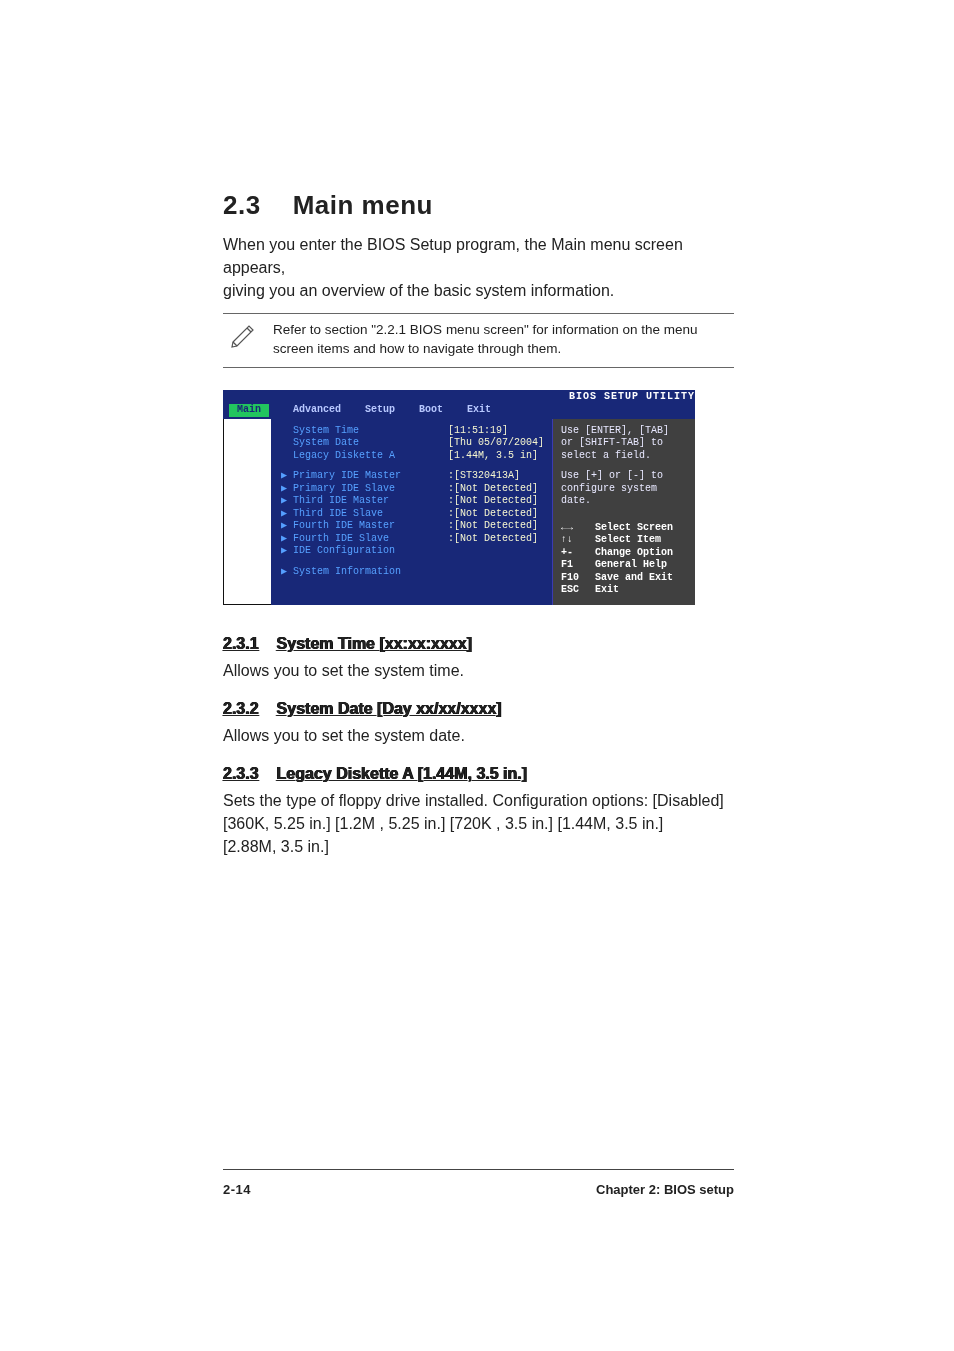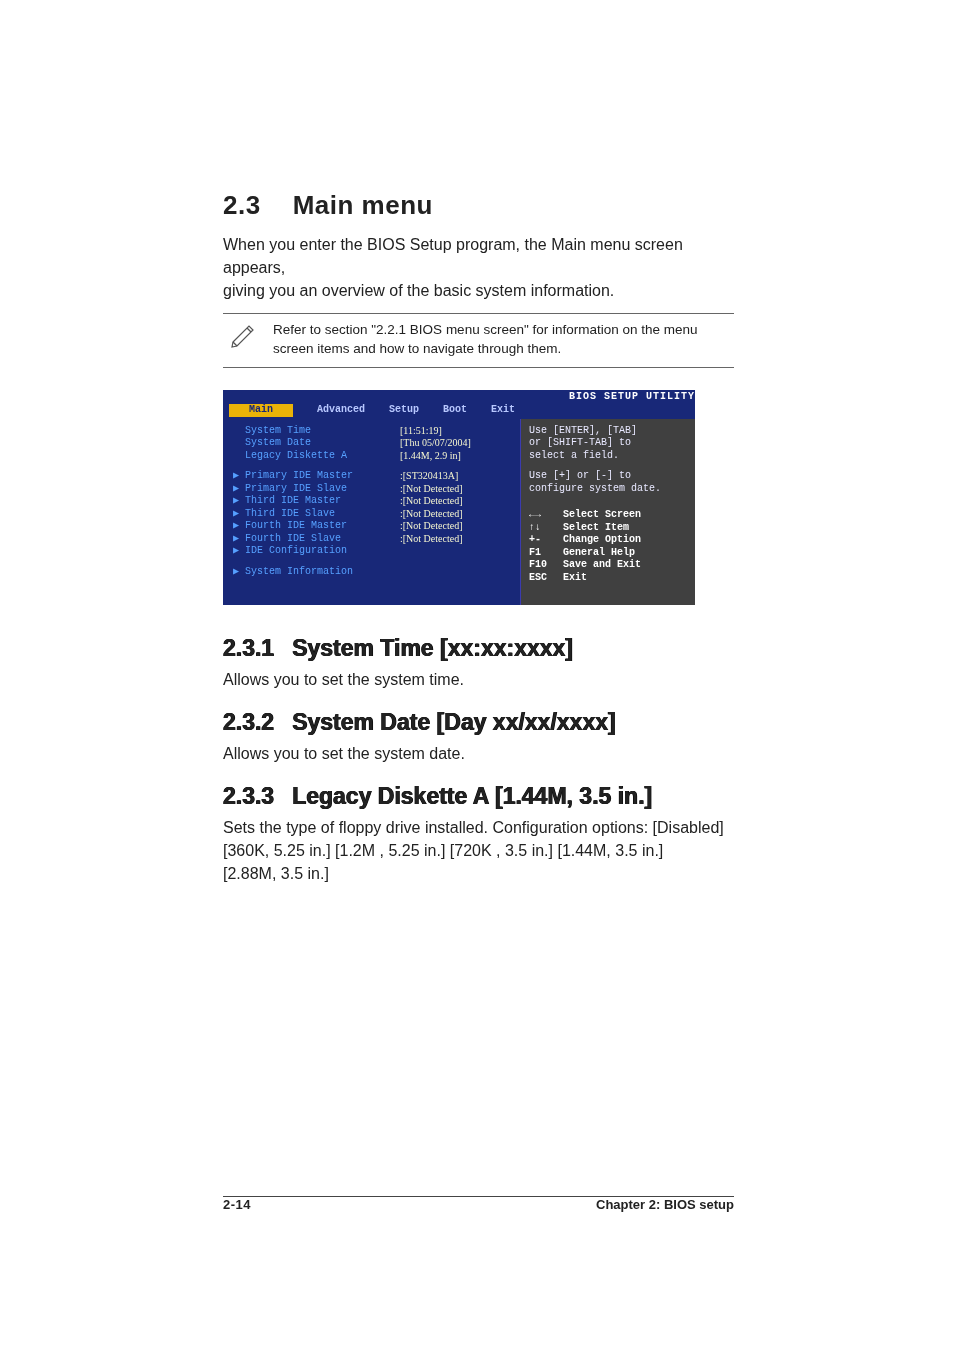--- a/index.html
+++ b/index.html
@@ -69,44 +69,45 @@
     color: #9cb4ff;
     display: flex;
     padding: 0 6px 2px 6px;
     gap: 24px;
     font-weight: bold;
   }
   .bios-menubar .tab {
     color: #b8c8ff;
   }
   .bios-menubar .tab.active {
-    background: #eab308;
+    background: #22c55e;
     color: #182878;
-    padding: 0 20px;
+    padding: 0 8px;
   }
   .bios-body {
     display: flex;
     background: #182878;
+    margin-left: 48px;
   }
   .bios-main {
     flex: 1;
     background: #182878;
     padding: 6px 8px 10px 10px;
     border-right: 1px solid #3b3bb0;
     min-height: 170px;
   }
   .bios-help {
     width: 160px;
     background: #404040;
     padding: 6px 6px 6px 8px;
     color: #d8e0ff;
   }
   .bios-row { display: flex; white-space: pre; }
   .bios-row .k { color: #56a0ff; width: 155px; }
-  .bios-row .v { color: #f6f6d0; font-family: Liberation Serif, serif; }
+  .bios-row .v { color: #f6f6d0; }
   .bios-tri { color: #56a0ff; display:inline-block; width:12px; }
   .bios-sep { height: 8px; }
   .bios-help .hint1 { color: #e8e8ff; margin-bottom: 8px; }
   .bios-help .hint2 { color: #e8e8ff; margin-bottom: 14px; }
   .bios-keys {
     color: #f7f7f7;
     font-weight: bold;
   }
   .bios-keys div { display:flex; }
   .bios-keys .kh { width: 34px; color:#fff; }
@@ -114,30 +115,31 @@
   .bios-footer {
     background: #aeb0ff;
     color: #0b1560;
     text-align: center;
     font-weight: bold;
     padding: 1px 0;
     font-size: 9px;
     letter-spacing: 0.2px;
   }
   h2.subhead {
-    font-size: 23px;
+    font-size: 16px;
     font-weight: bold;
     margin: 18px 0 6px 0;
     text-shadow: 0.5px 0 0 #000, -0.5px 0 0 #000;
+    text-decoration: underline;
   }
   h2.subhead .snum { margin-right: 18px; }
   .page-footer {
     border-top: 1px solid #444;
     margin-top: 310px;
-    padding-top: 0;
+    padding-top: 12px;
     display: flex;
     justify-content: space-between;
     font-size: 13px;
     font-weight: bold;
   }
   .page-footer .left { letter-spacing: 0.5px; }
 </style>
 </head>
 <body>
 
@@ -172,21 +174,21 @@
       <span class="tab">Advanced</span>
       <span class="tab">Setup</span>
       <span class="tab">Boot</span>
       <span class="tab">Exit</span>
     </div>
     <div class="bios-body">
       <div class="bios-main">
         <div id="bios-top">
             <div class="bios-row"><span class="bios-tri"> </span><span class="k">System Time</span><span class="v">[11:51:19]</span></div>
             <div class="bios-row"><span class="bios-tri"> </span><span class="k">System Date</span><span class="v">[Thu 05/07/2004]</span></div>
-            <div class="bios-row"><span class="bios-tri"> </span><span class="k">Legacy Diskette A</span><span class="v">[1.44M, 2.9 in]</span></div>
+            <div class="bios-row"><span class="bios-tri"> </span><span class="k">Legacy Diskette A</span><span class="v">[1.44M, 3.5 in]</span></div>
           </div>
         <div class="bios-sep"></div>
         <div id="bios-mid">
             <div class="bios-row"><span class="bios-tri">▶</span><span class="k">Primary IDE Master</span><span class="v">:[ST320413A]</span></div>
             <div class="bios-row"><span class="bios-tri">▶</span><span class="k">Primary IDE Slave</span><span class="v">:[Not Detected]</span></div>
             <div class="bios-row"><span class="bios-tri">▶</span><span class="k">Third IDE Master</span><span class="v">:[Not Detected]</span></div>
             <div class="bios-row"><span class="bios-tri">▶</span><span class="k">Third IDE Slave</span><span class="v">:[Not Detected]</span></div>
             <div class="bios-row"><span class="bios-tri">▶</span><span class="k">Fourth IDE Master</span><span class="v">:[Not Detected]</span></div>
             <div class="bios-row"><span class="bios-tri">▶</span><span class="k">Fourth IDE Slave</span><span class="v">:[Not Detected]</span></div>
             <div class="bios-row"><span class="bios-tri">▶</span><span class="k">IDE Configuration</span><span class="v"></span></div>

